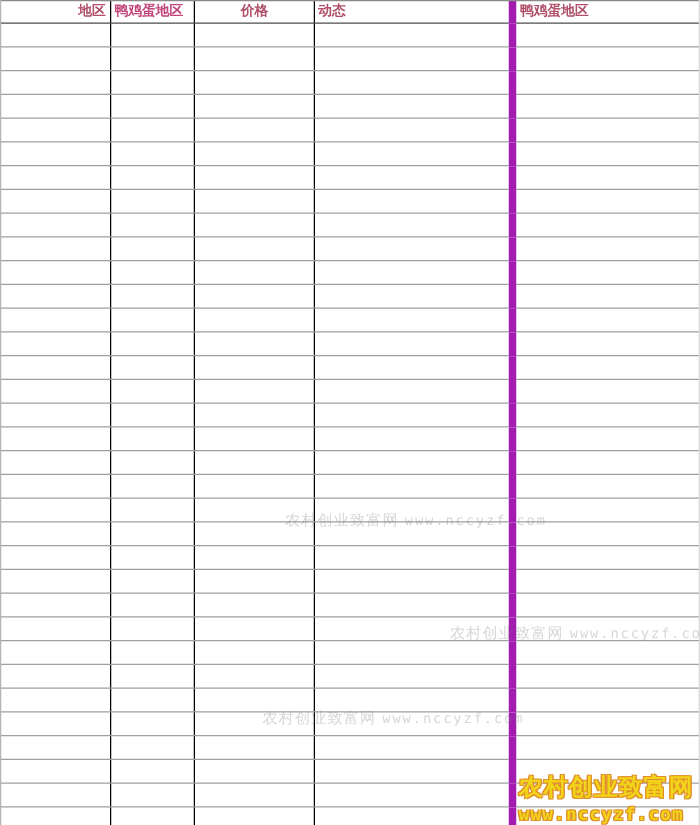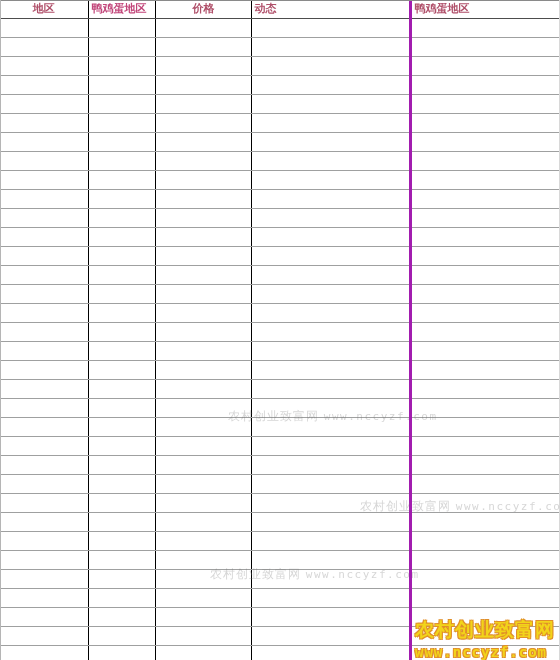--- a/index.html
+++ b/index.html
@@ -47,34 +47,34 @@
   td.price{
     text-align:right;
     color:#1a1a1a;
     border-right:1px solid #000000;
     padding-right:2px;
   }
   td.trend{
     text-align:left;
     color:#1a1a1a;
     font-weight:bold;
-    border-right:3px solid #a21caf;
+    border-right:6px solid #a21caf;
     margin-top:39px;
   }
   td.status{
     text-align:left;
     color:#e02020;
     font-weight:bold;
   }
 
   tr.header td{
     font-weight:bold;
     border-bottom:1px solid #4d4d4d;
   }
-  tr.header td.region{color:#b0506a;text-align:center;}
+  tr.header td.region{color:#b0506a;text-align:right;}
   tr.header td.city{color:#c2467a;text-align:left;}
   tr.header td.price{color:#b0506a;text-align:center;}
   tr.header td.trend{color:#b0506a;text-align:left;}
   tr.header td.status{color:#b0506a;text-align:left;}
 
   tr.grp td{border-top:1px solid #6e6e6e;}
 
   
   #topline{position:absolute;left:0;top:0;width:560px;height:1px;background:#8a8a8a;}
   #leftline{position:absolute;left:0;top:0;width:1px;height:660px;background:#b5b5b5;}

